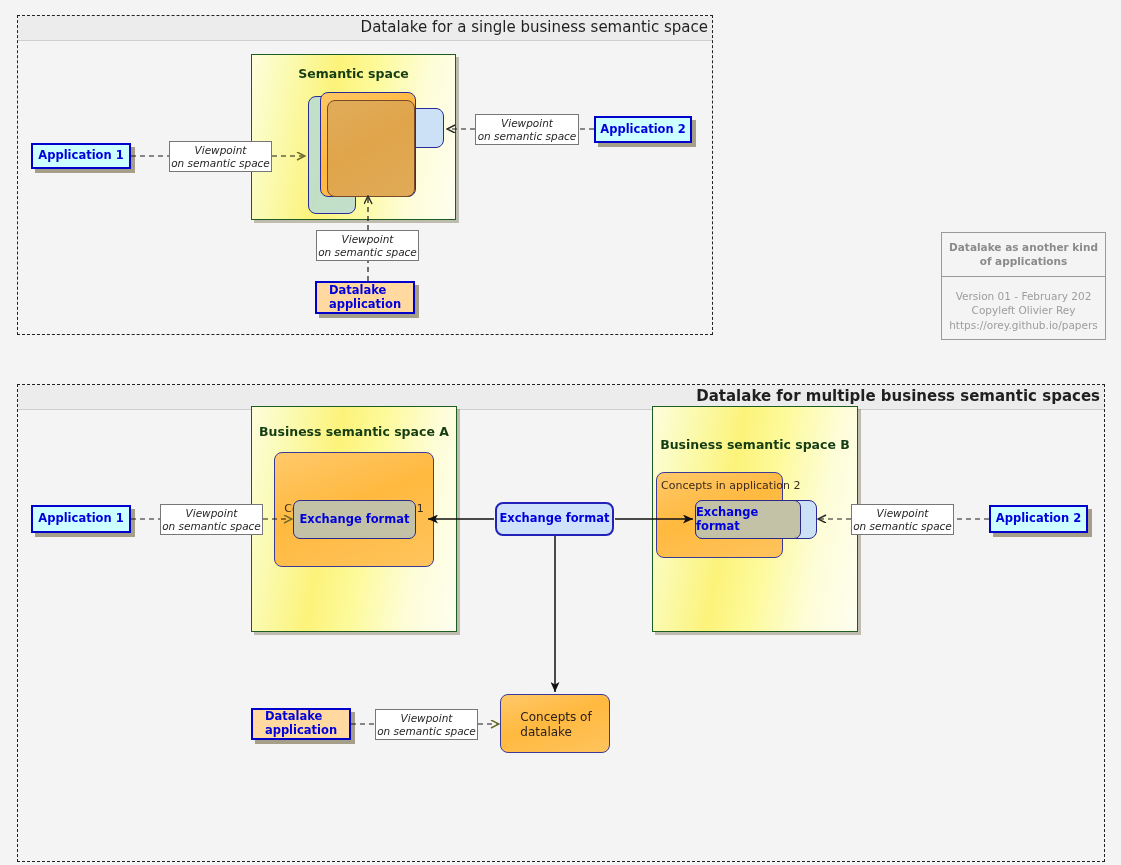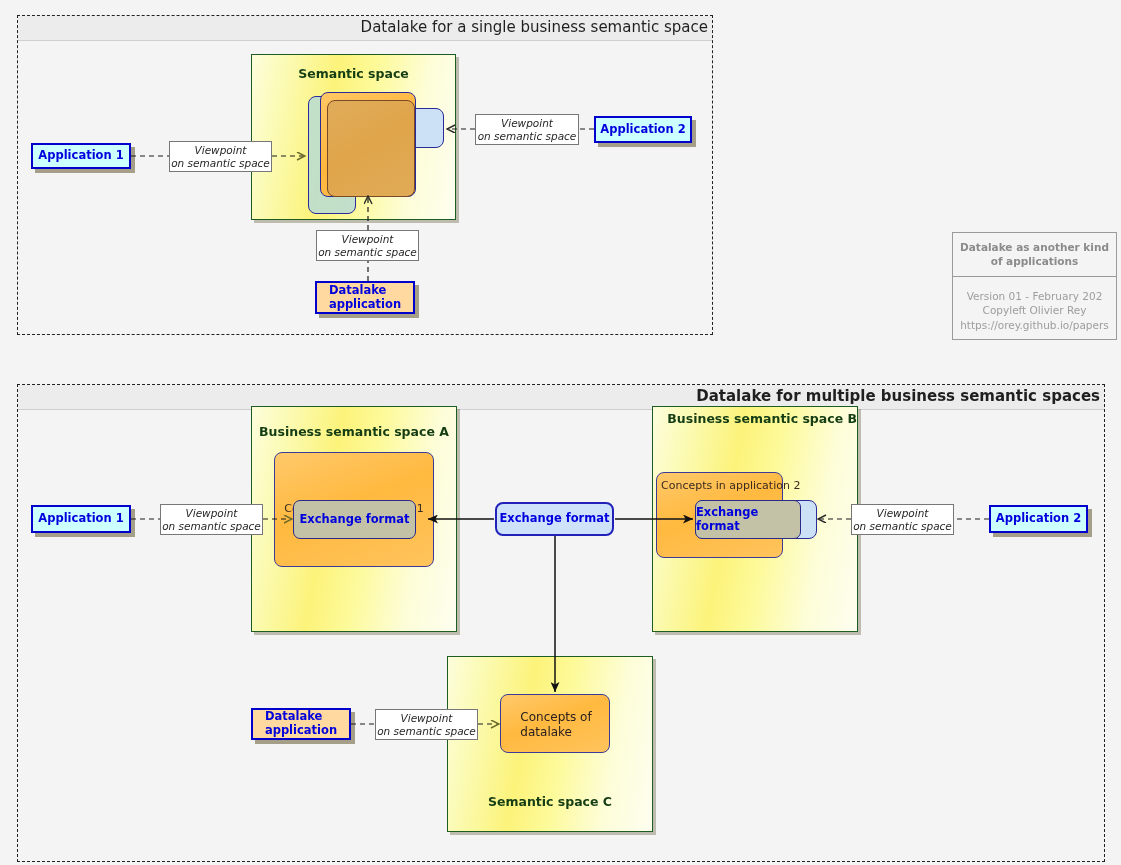--- a/index.html
+++ b/index.html
@@ -220,21 +220,21 @@
   <div class="node datalake-app" style="left:315px; top:281px; width:100px; height:33px;">Datalake
 application</div>
 
   <div class="note" style="left:169px; top:141px; width:103px; height:31px;">Viewpoint
 on semantic space</div>
   <div class="note" style="left:475px; top:114px; width:104px; height:31px;">Viewpoint
 on semantic space</div>
   <div class="note" style="left:316px; top:230px; width:103px; height:31px;">Viewpoint
 on semantic space</div>
 
-  <div class="legend" style="left:941px; top:232px; width:165px; height:108px;margin-left:11px;">
+  <div class="legend" style="left:941px; top:232px; width:165px; height:108px;">
     <div class="legend-head">Datalake as another kind
 of applications</div>
     <div class="legend-body">Version 01 - February 202
 Copyleft Olivier Rey
 https://orey.github.io/papers</div>
   </div>
 
   <div class="frame" style="left:17px; top:384px; width:1088px; height:478px;font-weight:bold;">
     <div class="frame-title-bar"></div>
     <div class="frame-title">Datalake for multiple business semantic spaces</div>
@@ -242,33 +242,30 @@
 
   <div class="sem-space" style="left:251px; top:406px; width:206px; height:226px;">
     <div class="sem-space-label" style="top:17px;">Business semantic space A</div>
   </div>
   <div class="concept-box" style="left:274px; top:452px; width:160px; height:115px;">
     <div class="concept-label" style="top:9px;margin-top:40px;">Concepts in application 1</div>
   </div>
   <div class="node exchange-inner" style="left:293px; top:500px; width:123px; height:39px;">Exchange format</div>
 
   <div class="sem-space" style="left:652px; top:406px; width:206px; height:226px;">
-    <div class="sem-space-label" style="top:4px;text-align:right;">Business semantic space B</div>
+    <div class="sem-space-label" style="top:30px;">Business semantic space B</div>
   </div>
   <div class="concept-box" style="left:656px; top:472px; width:127px; height:86px;">
     <div class="concept-label" style="top:6px; left:4px; right:auto; text-align:left;">Concepts in application 2</div>
   </div>
   <div class="ov ov-blue" style="left:695px; top:500px; width:122px; height:39px;"></div>
   <div class="node exchange-inner" style="left:695px; top:500px; width:106px; height:39px;">Exchange format</div>
 
   <div class="node exchange-center" style="left:495px; top:502px; width:119px; height:34px;">Exchange format</div>
 
-  <div class="sem-space" style="left:447px; top:656px; width:206px; height:176px;">
-    <div class="sem-space-label" style="bottom:22px;">Semantic space C</div>
-  </div>
   <div class="concept-box" style="left:500px; top:694px; width:110px; height:59px;">
     <div class="node" style="left:0; top:0; width:110px; height:59px; font-weight:normal; font-size:12px; color:#2a2020;">Concepts of
 datalake</div>
   </div>
 
   <div class="node app" style="left:31px; top:505px; width:100px; height:28px;">Application 1</div>
 
   <div class="node app" style="left:989px; top:505px; width:99px; height:28px;">Application 2</div>
 
   <div class="node datalake-app" style="left:251px; top:708px; width:100px; height:32px;">Datalake

